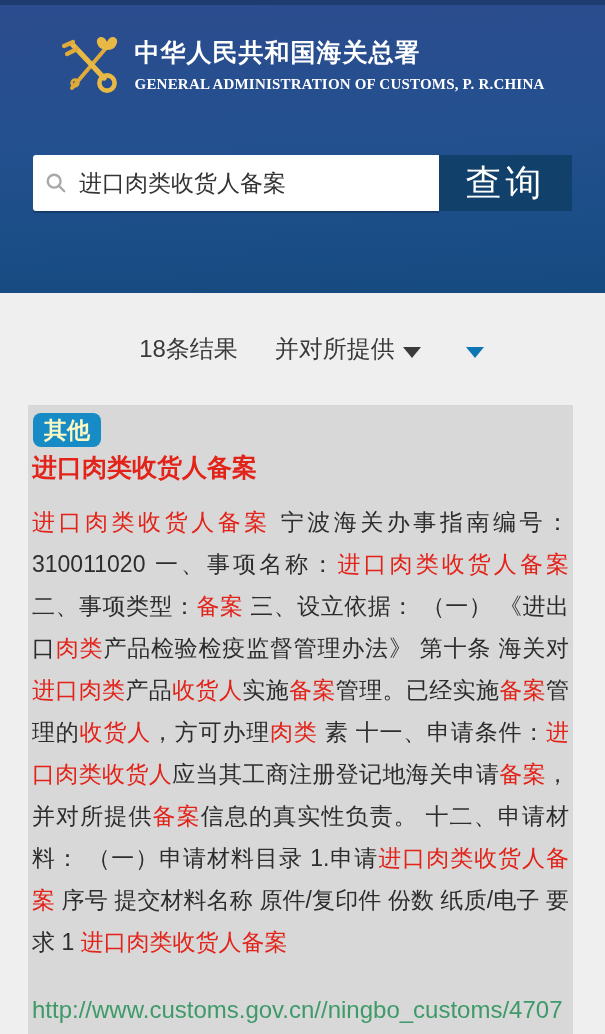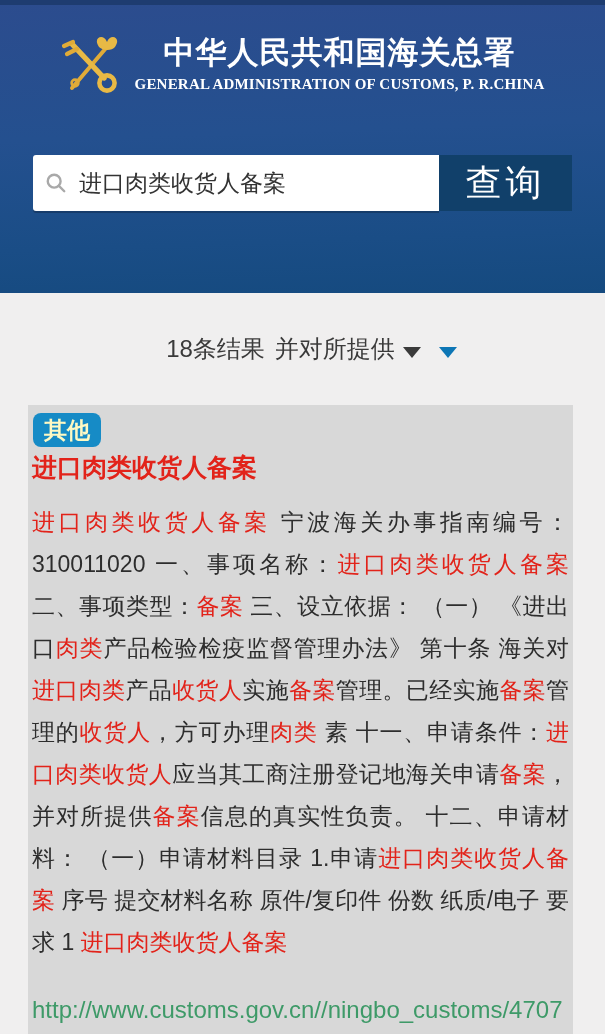--- a/index.html
+++ b/index.html
@@ -27,24 +27,23 @@
   .brand{
     display:flex;align-items:center;justify-content:center;
     height:62px;
   }
   .brand-logo{width:60px;height:62px;flex:0 0 auto;}
   .brand-text{margin-left:14px;}
   .brand-title{
     margin:0;
     font-family:"Liberation Serif","DejaVu Serif",serif;
     font-weight:bold;
-    font-size:31px;line-height:34px;
+    font-size:25px;line-height:34px;
     letter-spacing:1px;
     color:#ffffff;
-    text-align:center;
   }
   .brand-subtitle{
     margin-top:6px;
     font-family:"Liberation Serif","DejaVu Serif",serif;
     font-weight:bold;
     font-size:15px;line-height:16px;
     letter-spacing:0.2px;
     color:#ffffff;
     white-space:nowrap;
   }
@@ -82,21 +81,21 @@
     font-family:inherit;
     font-size:36px;
     letter-spacing:4px;
     text-align:center;
   }
 
   
   .results-bar{
     height:112px;
     display:flex;align-items:center;justify-content:center;
-    gap:10px;
+    gap:37px;
     padding-left:18px;
     font-size:24px;color:#3a3a3a;
     background:#f0efef;
   }
   .sort-ctl{display:inline-flex;align-items:center;cursor:pointer;}
   .caret{
     width:0;height:0;margin-left:8px;margin-top:6px;
     border-left:9px solid transparent;
     border-right:9px solid transparent;
     border-top:11px solid #3a3a3a;

